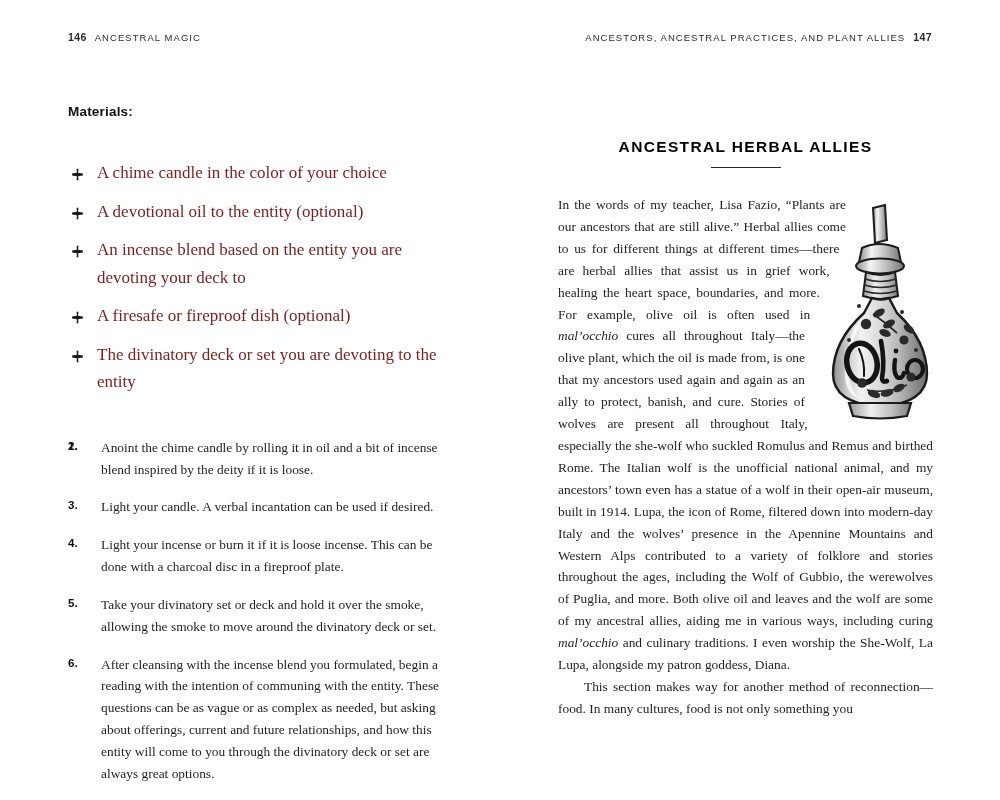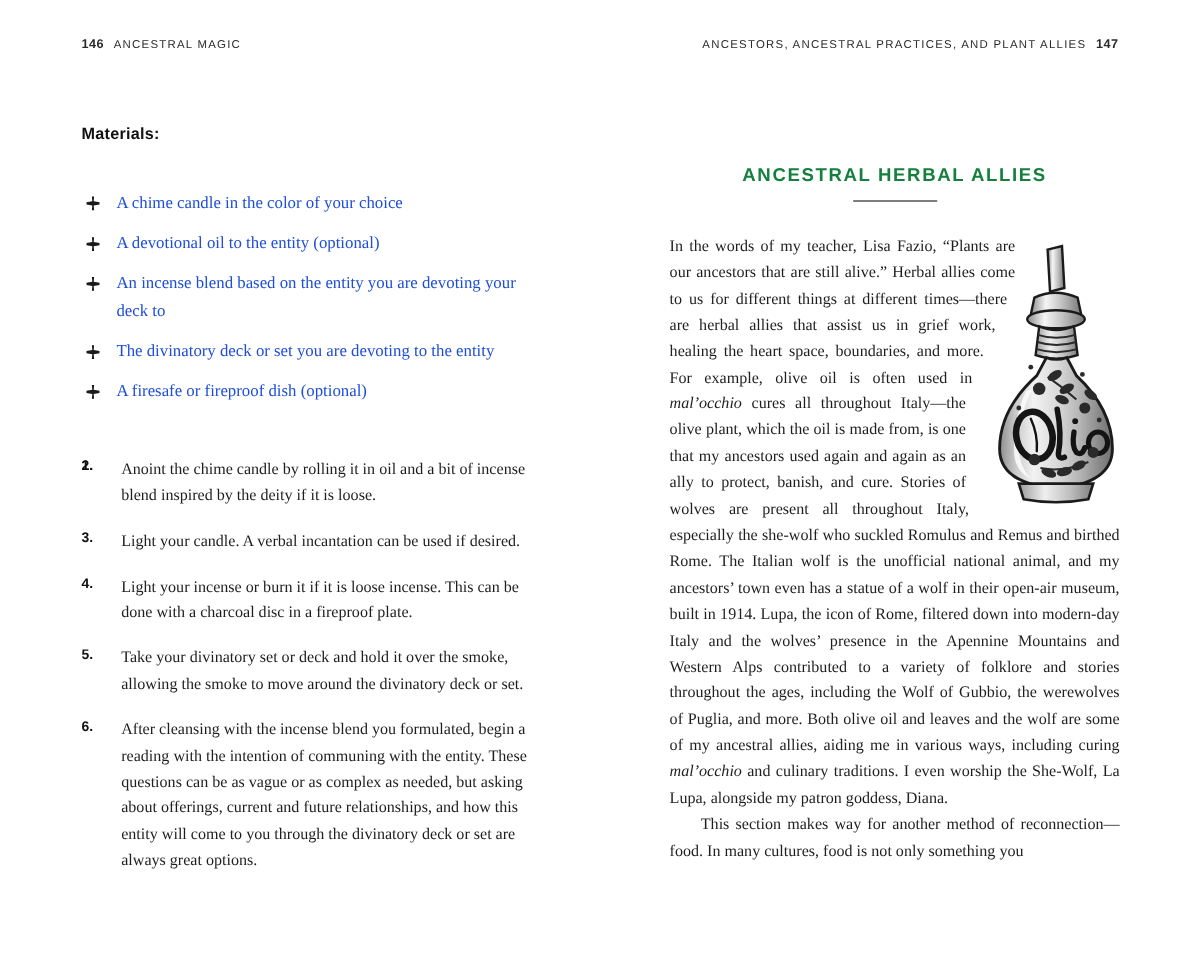--- a/index.html
+++ b/index.html
@@ -57,23 +57,23 @@
 
   ul.mat-list {
     list-style: none;
     margin: 0 0 0 0;
     padding: 0;
   }
   ul.mat-list li {
     position: relative;
     padding-left: 29px;
     margin-bottom: 11px;
-    font-size: 14px;
+    font-size: 17px;
     line-height: 1.62;
-    color: #1d4ed8;
+    color: #7f1d1d;
   }
   .cross-icon {
     position: absolute;
     left: 3px;
     top: 3px;
     width: 13px;
     height: 13px;
     display: block;
   }
 
@@ -113,21 +113,21 @@
 
   .section-head {
     text-align: center;
     margin: 34px 0 0 0;
   }
   .section-head .sh-text {
     font-family: "Liberation Sans", "DejaVu Sans", sans-serif;
     font-size: 15.5px;
     font-weight: bold;
     letter-spacing: 1.35px;
-    color: #15803d;
+    color: #000000;
     display: block;
   }
   .section-head .sh-rule {
     display: block;
     width: 70px;
     height: 1px;
     background: #2a2a2a;
     margin: 11px auto 0 auto;
   }
   .after-head { margin-top: 26px !important; }
@@ -183,29 +183,29 @@
           </svg>
       </span>
       <span>An incense blend based on the entity you are devoting your deck to</span>
     </li>
     <li>
       <span class="cross-icon">
         <svg viewBox="0 0 12 12">
             <path d="M5.15 0.7 L6.85 0.7 L6.55 4.4 L11 5.1 L11 6.9 L6.55 7.6 L6.85 11.3 L5.15 11.3 L5.45 7.6 L1 6.9 L1 5.1 L5.45 4.4 Z" fill="#1a1a1a"></path>
           </svg>
       </span>
+      <span>A firesafe or fireproof dish (optional)</span>
+    </li>
+    <li>
+      <span class="cross-icon">
+        <svg viewBox="0 0 12 12">
+            <path d="M5.15 0.7 L6.85 0.7 L6.55 4.4 L11 5.1 L11 6.9 L6.55 7.6 L6.85 11.3 L5.15 11.3 L5.45 7.6 L1 6.9 L1 5.1 L5.45 4.4 Z" fill="#1a1a1a"></path>
+          </svg>
+      </span>
       <span>The divinatory deck or set you are devoting to the entity</span>
-    </li>
-    <li>
-      <span class="cross-icon">
-        <svg viewBox="0 0 12 12">
-            <path d="M5.15 0.7 L6.85 0.7 L6.55 4.4 L11 5.1 L11 6.9 L6.55 7.6 L6.85 11.3 L5.15 11.3 L5.45 7.6 L1 6.9 L1 5.1 L5.45 4.4 Z" fill="#1a1a1a"></path>
-          </svg>
-      </span>
-      <span>A firesafe or fireproof dish (optional)</span>
     </li>
   </ul>
 
   <ol class="steps">
     <li>
       <span class="num">1.</span>
     </li>
     <li>
       <span class="num">2.</span>
       <span>Anoint the chime candle by rolling it in oil and a bit of incense blend inspired by the deity if it is loose.</span>

